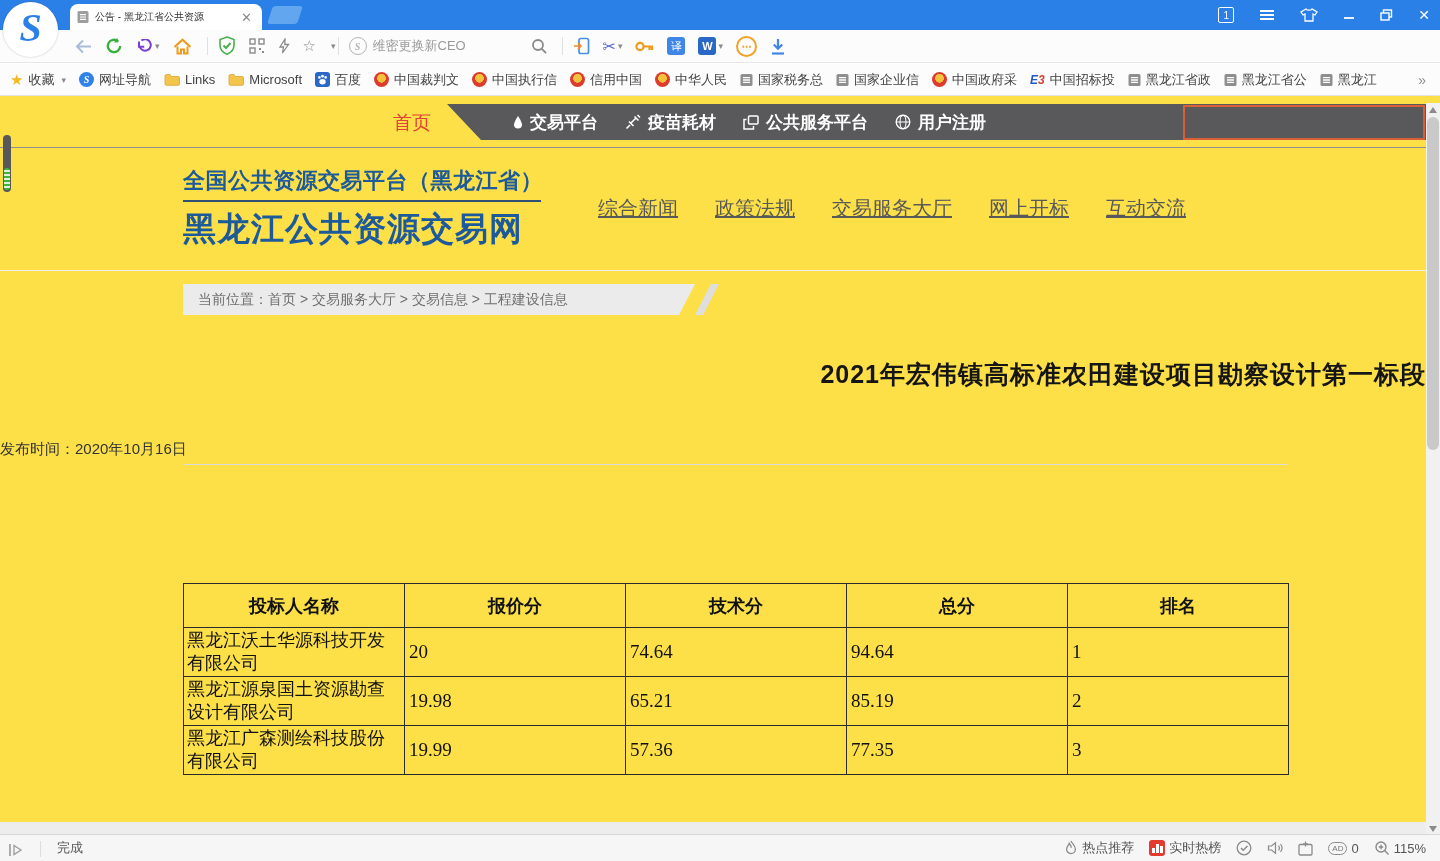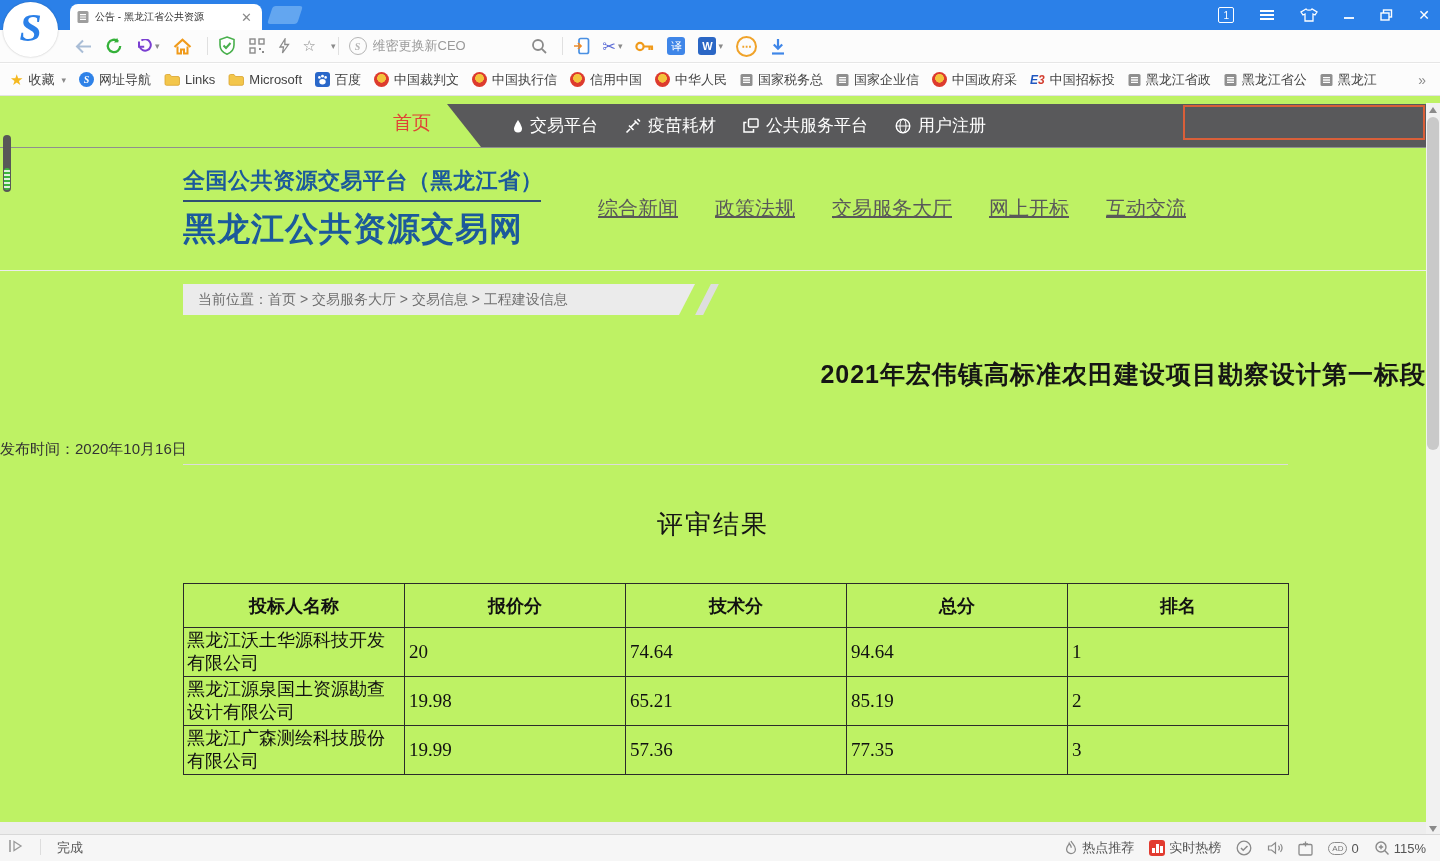--- a/index.html
+++ b/index.html
@@ -44,25 +44,25 @@
   .bm{display:flex;align-items:center;gap:5px;white-space:nowrap;}
   .bm .star{color:#f5b921;font-size:15px;}
   .bm .s-nav{width:15px;height:15px;border-radius:50%;background:#2f82e8;color:#fff;
              font:italic bold 10px "Liberation Serif",serif;display:flex;align-items:center;justify-content:center;}
   .emblem{width:15px;height:15px;border-radius:50%;
           background:radial-gradient(circle at 50% 42%, #f4c33c 0 36%, #dd3b2e 40% 100%);}
   .e3{font:italic bold 12px "Liberation Sans",sans-serif;
       background:linear-gradient(90deg,#2057c0 55%,#d23c2e 55%);-webkit-background-clip:text;background-clip:text;color:transparent;}
   .bm-overflow{margin-left:auto;color:#8a8a8a;font-size:14px;}
   
-  .page{position:absolute;top:96px;left:0;right:0;bottom:26px;background:#bef264;}
+  .page{position:absolute;top:96px;left:0;right:0;bottom:26px;background:#fde047;}
   .topnav-line{position:absolute;left:0;right:0;top:51px;height:1px;background:#8f8f8f;}
   .home-label{position:absolute;left:393px;top:14px;font-size:19px;color:#df4436;z-index:2;}
-  .portal-bar{position:absolute;left:447px;right:14px;top:8px;height:43px;background:#59595b;z-index:2;
-              clip-path:polygon(0 0,100% 0,100% 100%,34px 100%);display:flex;align-items:center;padding-left:66px;gap:27px;box-sizing:border-box;}
+  .portal-bar{position:absolute;left:447px;right:14px;top:8px;height:36px;background:#59595b;z-index:2;
+              clip-path:polygon(0 0,100% 0,100% 100%,34px 100%);display:flex;align-items:center;padding-left:66px;gap:27px;box-sizing:border-box;font-weight:bold;}
   .pnav-item{display:flex;align-items:center;gap:7px;font-size:17px;color:#fff;}
   .portal-search{position:absolute;right:1px;top:1px;width:238px;height:31px;border:2px solid #d95f39;}
   .left-pill{position:absolute;left:3px;top:39px;width:8px;height:57px;background:#585858;border-radius:4px;z-index:3;}
   .left-pill:after{content:"";position:absolute;left:1px;right:1px;bottom:2px;height:22px;border-radius:3px;
         background:repeating-linear-gradient(0deg,#3db53d 0 2px,#dff0df 2px 4px);}
   .platform-line{position:absolute;left:183px;top:70px;font-size:22px;font-weight:bold;color:#1c5a9b;letter-spacing:.5px;}
   .brand-underline{position:absolute;left:183px;top:104px;width:358px;height:2px;background:#2f4f73;}
   .site-name{position:absolute;left:183px;top:111px;font-size:33px;font-weight:bold;color:#1c5a9b;letter-spacing:1px;}
   .site-nav{position:absolute;left:598px;top:99px;display:flex;gap:37px;font-size:20px;color:#595959;text-decoration:underline;}
   .divider1{position:absolute;left:0;right:14px;top:174px;height:1px;background:#ececec;}
@@ -84,21 +84,21 @@
   
   .vtrack{position:absolute;right:0;top:7px;width:14px;height:719px;background:#f1f1f1;}
   .vthumb{position:absolute;left:1px;right:1px;top:14px;height:333px;background:#c9c9c9;border-radius:6px;}
   .arr-up{position:absolute;top:4px;left:3px;width:0;height:0;border-left:4px solid transparent;border-right:4px solid transparent;border-bottom:6px solid #8a8a8a;}
   .hstrip{position:absolute;left:0;right:14px;top:726px;height:13px;background:#ededed;}
   .corner{position:absolute;right:0;top:726px;width:14px;height:13px;background:#f1f1f1;}
   .arr-down{position:absolute;top:4px;left:3px;width:0;height:0;border-left:4px solid transparent;border-right:4px solid transparent;border-top:6px solid #8a8a8a;}
   
   .statusbar{position:absolute;left:0;right:0;bottom:0;height:26px;background:#f6f6f6;border-top:1px solid #d8d8d8;
              display:flex;align-items:center;font-size:13px;color:#555;}
-  .sb-left{display:flex;align-items:flex-start;gap:16px;padding-left:8px;}
+  .sb-left{display:flex;align-items:flex-end;gap:16px;padding-left:8px;}
   .sb-sep{width:1px;height:16px;background:#ddd;}
   .sb-right{margin-left:auto;display:flex;align-items:center;gap:15px;padding-right:14px;}
   .sb-item{display:flex;align-items:center;gap:4px;}
   .hot-badge{width:16px;height:16px;background:#e23b30;border-radius:3px;display:flex;align-items:flex-end;justify-content:center;gap:1.5px;padding-bottom:3px;box-sizing:border-box;}
   .hot-badge i{display:block;width:2.5px;background:#fff;}
   .ad-badge{border:1px solid #8a8a8a;border-radius:8px;font-size:8px;padding:1px 3px;color:#777;}
 </style>
 </head>
 <body>
 
@@ -373,21 +373,20 @@
       <span>互动交流</span>
     </div>
     <div class="divider1"></div>
 
     <div class="breadcrumb"><span>当前位置：首页 &gt; 交易服务大厅 &gt; 交易信息 &gt; 工程建设信息</span></div>
     <div class="crumb-tail"></div>
 
     <div class="article-title">2021年宏伟镇高标准农田建设项目勘察设计第一标段</div>
     <div class="pub-date">发布时间：2020年10月16日</div>
     <div class="divider2"></div>
-    <div class="section-title">评审结果</div>
 
     <table class="result-table">
       <colgroup>
           <col style="width:221px">
           <col style="width:221px">
           <col style="width:221px">
           <col style="width:221px">
           <col style="width:221px">
         </colgroup>
       <thead>

